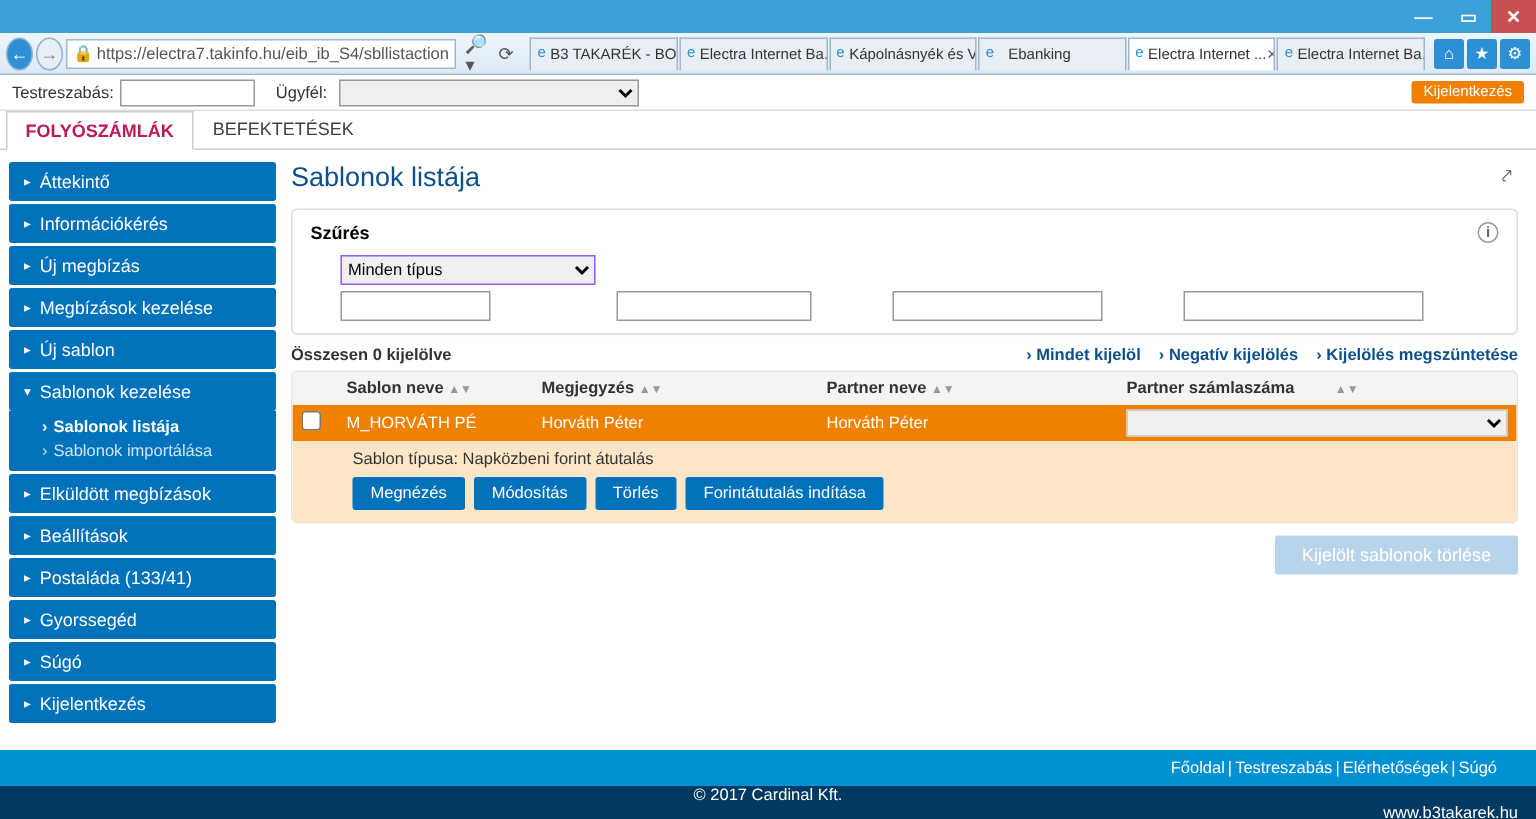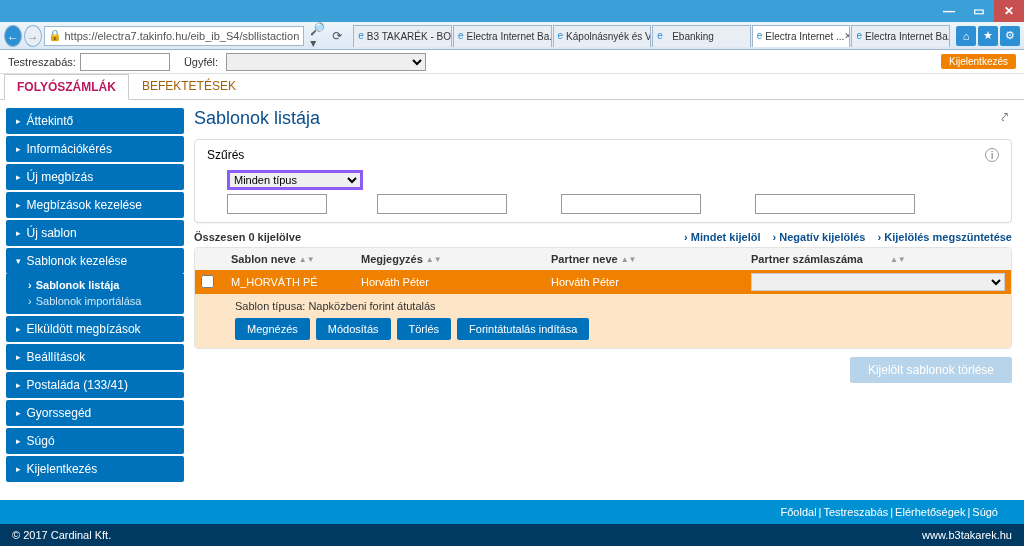--- a/index.html
+++ b/index.html
@@ -31,42 +31,42 @@
 
 .apphdr { height: 24px; background: #fff; border-bottom:1px solid #ddd; display: flex; align-items: center; padding: 0 8px; font-size: 11px; color:#333; }
 .apphdr label { margin-right: 4px; }
 .apphdr input, .apphdr select { border:1px solid #999; height:18px; font-size:11px; padding:0 2px; }
 .apphdr input { width:90px; }
 .apphdr select { width:200px; margin-left:4px; }
 .logoutbtn { margin-left:auto; background:#f08000; color:#fff; padding:2px 8px; border-radius:2px; font-size:10px; }
 
 
 .maintabs { height: 26px; border-bottom:1px solid #ccc; display:flex; align-items:flex-end; padding:0 4px; }
-.maintab { padding:5px 12px; font-size:12px; color:#a16207; border:1px solid transparent; }
+.maintab { padding:5px 12px; font-size:12px; color:#404040; border:1px solid transparent; }
 .maintab.active { color:#be185d; font-weight:bold; border:1px solid #ccc; border-bottom:1px solid #fff; background:#fff; position:relative; top:1px; }
 
 
 .layout { display:flex; height: calc(546px - 22px - 28px - 24px - 26px - 24px - 22px); }
 .sidebar { width: 190px; padding:8px 6px; }
 .navitem { background:#0072bc; color:#fff; padding:6px 10px; margin-bottom:2px; font-size:12px; border-radius:2px; display:flex; align-items:center; }
 .navitem .chev { margin-right:6px; font-size:9px; }
 .navitem .chev.down::before{content:"▾";}
 .navitem .chev.right::before{content:"▸";}
 .subitems { background:#0072bc; padding:3px 0 5px 0; margin-top:-2px; margin-bottom:2px; border-radius:0 0 2px 2px;}
 .subitem { color:#cfe6f7; font-size:11px; padding:2px 10px 2px 22px; display:flex; align-items:center;}
 .subitem.active{ color:#fff; font-weight:bold;}
 .subitem::before{content:"›"; margin-right:4px;}
 
 .content { flex:1; padding:8px 12px 8px 4px; position:relative; }
 .content .iconright{ position:absolute; right:16px; top:10px; color:#555; }
 h2.pagetitle { color:#0b4f8c; font-size:18px; font-weight:normal; margin-bottom:10px; }
 .panel { border:1px solid #dcdcdc; border-radius:4px; background:#fff; padding:8px 12px; margin-bottom:8px; box-shadow:0 1px 1px rgba(0,0,0,.04);}
-.panel h3 { font-size:12px; font-weight:normal; margin-bottom:8px; display:flex; align-items:flex-start;gap:32px;}
+.panel h3 { font-size:12px; font-weight:bold; margin-bottom:8px; display:flex; align-items:flex-start;gap:32px;}
 .panel h3 .info { margin-left:auto; color:#666; border:1px solid #999; width:14px;height:14px;border-radius:50%; display:flex;align-items:center;justify-content:center;font-size:10px;}
-.filterrow select{ width:136px; height:20px; border:3px solid #8b5cf6; font-size:11px;}
+.filterrow select{ width:170px; height:20px; border:1px solid #8b5cf6; font-size:11px;}
 .filterrow { display:flex; gap:14px; align-items:flex-end; padding-left:20px;}
 .filterrow .box{ display:flex; flex-direction:column; gap:4px;}
 .filterrow input.txt{ height:20px; border:1px solid #999; font-size:11px;}
 .filterrow input.w1{width:100px;} .filterrow input.w2{width:130px;}
 .filterrow input.w3{width:140px;} .filterrow input.w4{width:160px;}
 
 .listhdr{ display:flex; align-items:center; font-size:11px; color:#333; margin:4px 0;font-weight:bold;}
 .listhdr .links{ margin-left:auto; display:flex; gap:12px;}
 .listhdr .links a{ color:#0b4f8c; text-decoration:none;}
 
@@ -81,21 +81,21 @@
 .detail { background:#fde6c8; padding:6px 6px 8px 40px; color:#333; font-size:11px;}
 .detail .lbl{ color:#333;}
 .detail .btns{ margin-top:6px; display:flex; gap:6px;}
 .detail .btns button{ background:#0072bc; color:#fff; border:none; padding:5px 12px; font-size:11px; border-radius:2px;}
 
 .bigbtn { float:right; margin-top:8px; background:#b8d4ea; color:#fff; padding:6px 18px; font-size:12px; border-radius:2px; }
 
 
 .footer1 { height:24px; background:#0091d4; color:#fff; display:flex; align-items:center; justify-content:flex-end; padding:0 24px; font-size:11px;}
 .footer1 a{color:#fff; text-decoration:none; margin:0 2px;}
-.footer2 { height:22px; background:#003a63; color:#fff; display:flex; align-items:center; padding:0 12px; font-size:11px;}
+.footer2 { height:22px; background:#003a63; color:#fff; display:flex; align-items:center; padding:0 12px; font-size:11px;flex-direction:column;}
 .footer2 .r{margin-left:auto;}
 </style>
 </head>
 <body>
 
 <div class="titlebar">
   <div class="btn min">—</div>
   <div class="btn max">▭</div>
   <div class="btn close">✕</div>
 </div>

